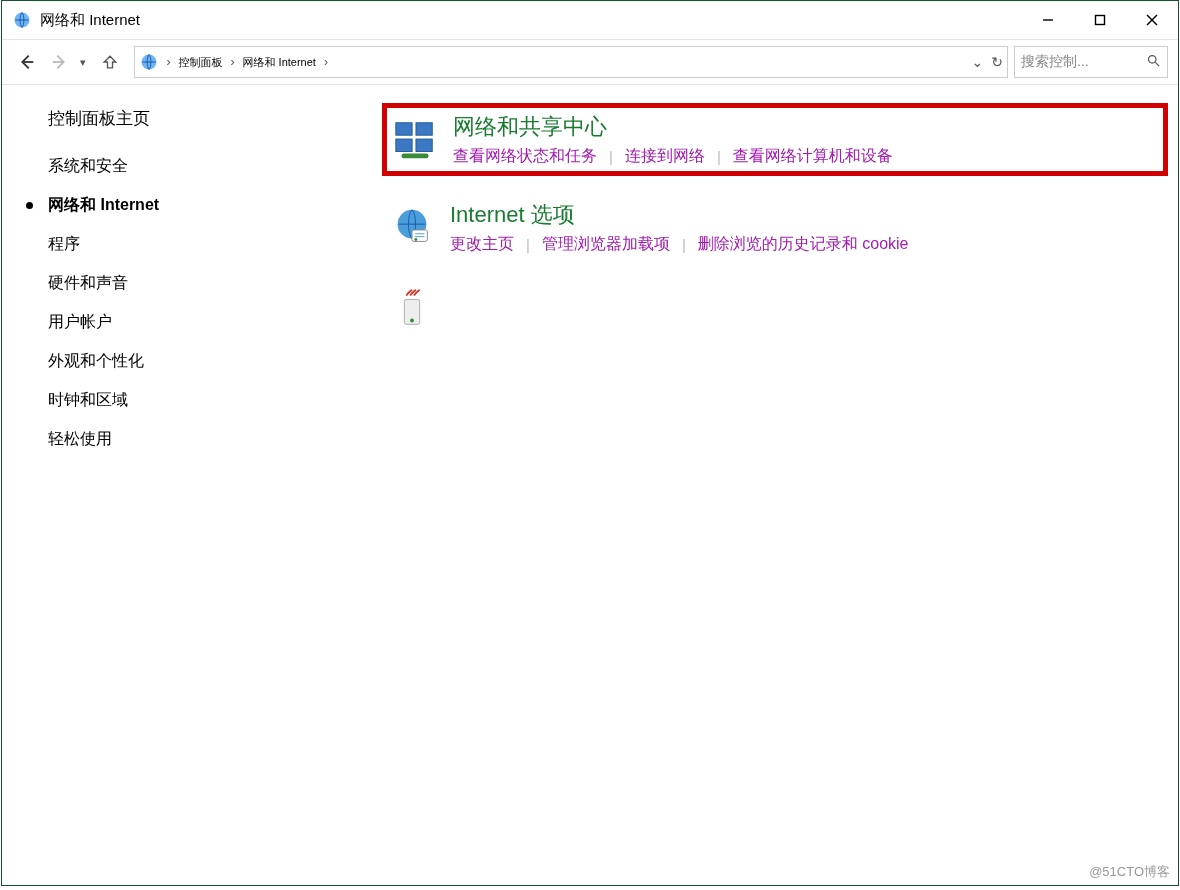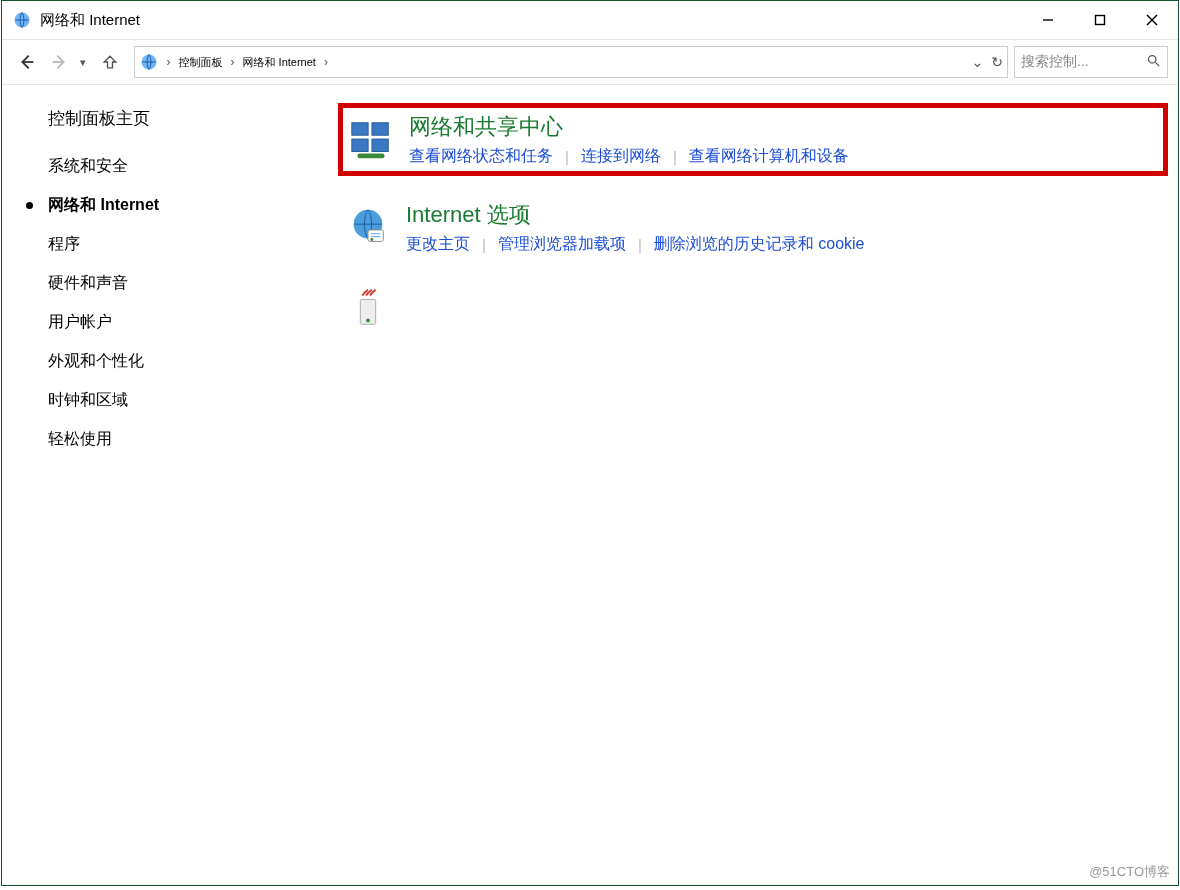--- a/index.html
+++ b/index.html
@@ -21,35 +21,35 @@
   .addressbar{flex:1;height:30px;border:1px solid #ccc;display:flex;align-items:center;padding-left:4px;gap:4px;position:relative;}
   .addr-icon{width:20px;height:20px;}
   .addr-sep{font-size:12px;color:#555;margin:0 4px;}
   .addr-item{font-size:11px;color:#000;}
   .addr-right{position:absolute;right:4px;display:flex;align-items:center;gap:8px;}
   .addr-right span{font-size:14px;color:#555;}
   .searchbox{width:140px;height:30px;border:1px solid #ccc;display:flex;align-items:center;padding:0 6px;justify-content:space-between;}
   .searchbox .placeholder{color:#888;font-size:14px;white-space:nowrap;overflow:hidden;text-overflow:ellipsis;max-width:95px;}
   .searchbox .search-icon{color:#555;font-size:16px;}
   
-  .body{flex:1;display:flex;overflow:hidden;}
+  .body{flex:1;display:flex;overflow:hidden;gap:44px;}
   .sidebar{width:270px;padding:22px 0 0 46px;}
   .sidebar .home-link{font-size:17px;color:#000;margin-bottom:26px;}
   .sidebar .cat{font-size:16px;color:#000;margin-bottom:18px;}
   .sidebar .cat.active{font-weight:700;position:relative;}
   .sidebar .cat.active::before{content:"";position:absolute;left:-22px;top:7px;width:7px;height:7px;background:#000;border-radius:50%;}
   
   .main{flex:1;padding:18px 10px 10px 20px;}
   .section{display:flex;align-items:center;margin-bottom:18px;padding:6px;}
   .section.highlight{border:5px solid #d10000;padding:4px;}
   .sec-icon{width:48px;height:48px;margin-right:14px;display:flex;align-items:center;justify-content:center;}
   .sec-body{display:flex;flex-direction:column;}
   .sec-title{font-size:22px;color:#197b30;margin-bottom:4px;}
   .sec-links{display:flex;flex-wrap:wrap;align-items:center;gap:0;}
-  .sec-links a{color:#1d4ed8;font-size:16px;text-decoration:none;}
+  .sec-links a{color:#a21caf;font-size:16px;text-decoration:none;}
   .sec-links .divider{color:#bbb;margin:0 12px;}
   
   .watermark{position:absolute;right:8px;bottom:4px;color:#999;font-size:13px;}
 </style>
 </head>
 <body>
 
 <div class="window">
 
   <div class="titlebar">

